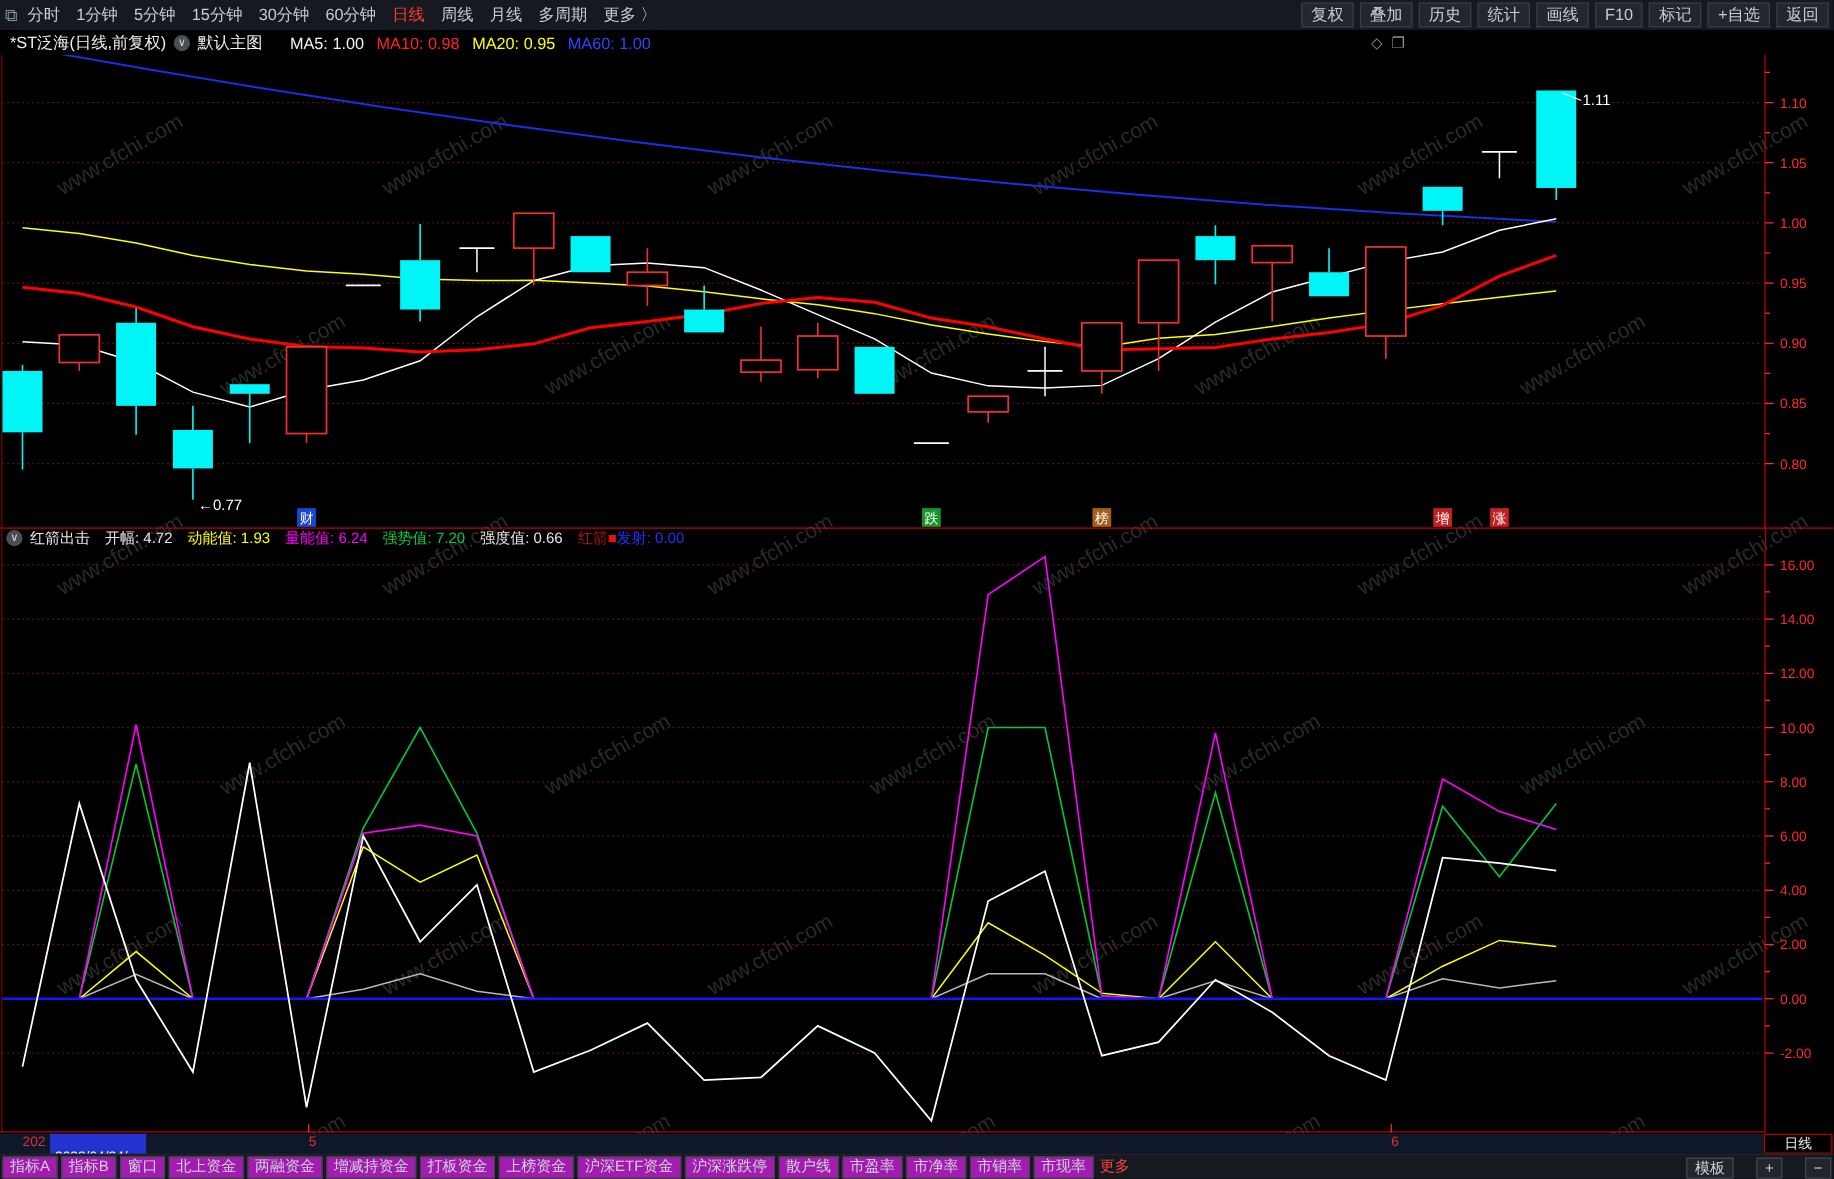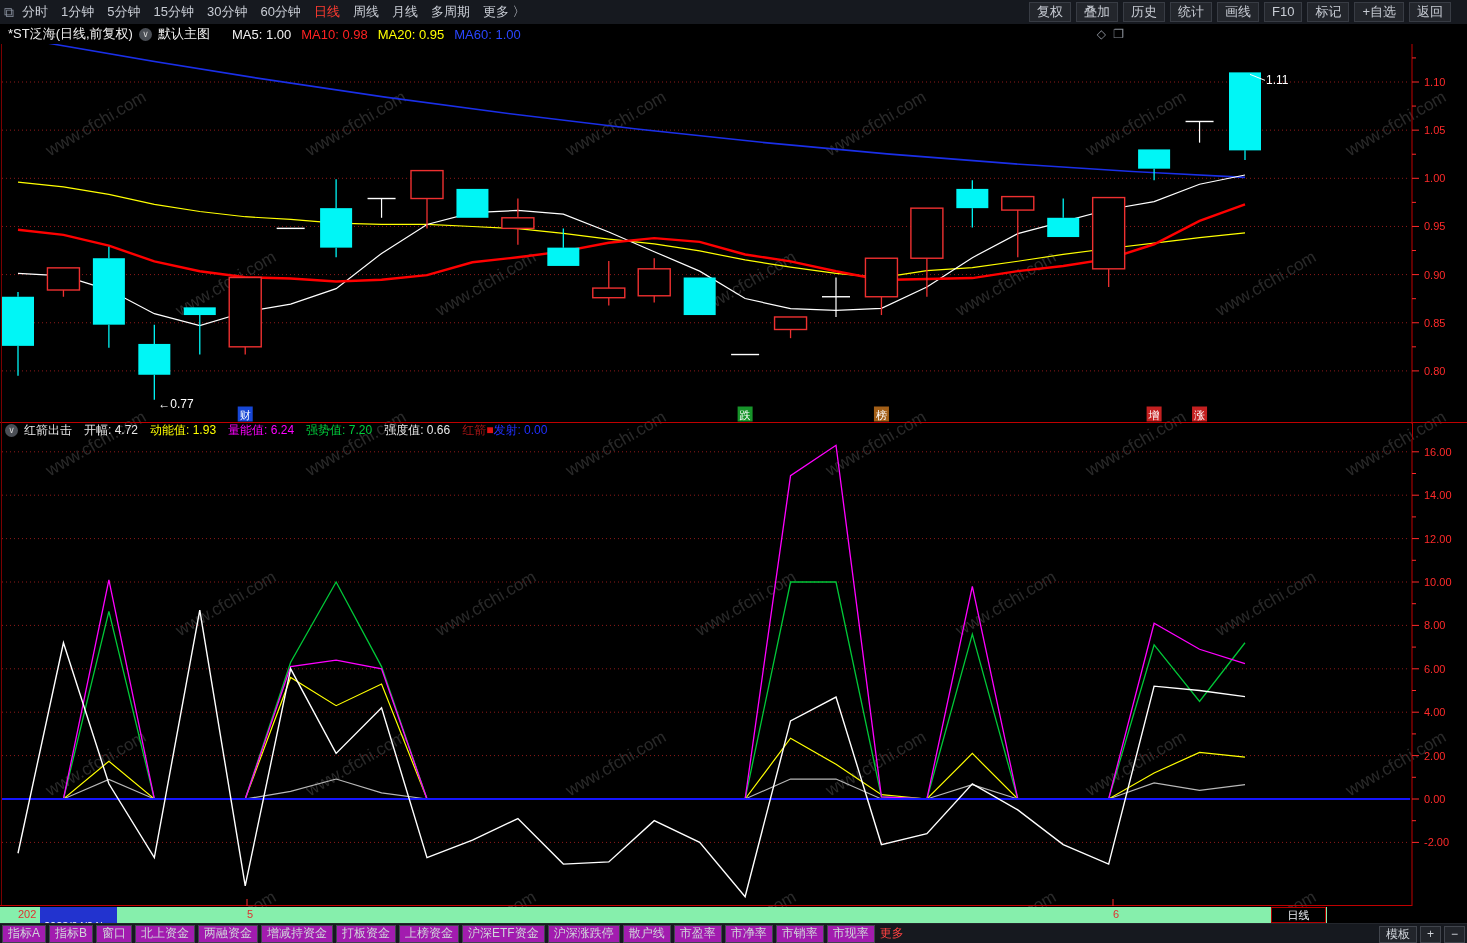--- a/index.html
+++ b/index.html
@@ -5,21 +5,21 @@
   html,body{margin:0;padding:0;background:#000;width:1467px;height:943px;overflow:hidden;
     font-family:"Liberation Sans","DejaVu Sans",sans-serif;}
   #app{position:relative;width:1467px;height:943px;background:#000;}
   
   .toolbar{position:absolute;left:0;top:0;width:1467px;height:24px;background:#16191f;
     display:flex;align-items:center;border-bottom:1px solid #000;}
   .win-icon{color:#8a92a0;font-size:14px;margin:0 8px 0 4px;}
   .tb-left{display:flex;align-items:center;gap:13px;}
   .tb-item{color:#c8ccd4;font-size:13px;cursor:default;white-space:nowrap;}
   .tb-item.active{color:#ff3b30;}
-  .tb-right{position:absolute;right:16px;top:2px;display:flex;gap:5px;}
+  .tb-right{position:absolute;right:4px;top:2px;display:flex;gap:5px;}
   .tb-btn{color:#c8ccd4;font-size:13px;background:#23262c;border:1px solid #383c44;
     padding:0 7px;height:18px;line-height:18px;white-space:nowrap;}
   
   .title-row{position:absolute;left:0;top:24px;width:1168px;height:20px;background:#000;
     display:flex;align-items:center;font-size:13px;}
   .sym{color:#f0f0f0;margin:0 6px 0 8px;white-space:nowrap;}
   .circle-icon{width:13px;height:13px;border-radius:50%;background:#4a4e55;color:#d6d6d6;
     font-size:9px;line-height:13px;text-align:center;display:inline-block;margin-right:6px;}
   .main-label{color:#f0f0f0;margin-right:22px;}
   .ma-label{margin-right:10px;white-space:nowrap;}
@@ -30,35 +30,35 @@
   .ind-field{margin-right:12px;white-space:nowrap;}
   .axis-gap-line{position:absolute;left:1412px;top:0;width:1px;height:17px;background:#b40000;}
   .left-gap-line{position:absolute;left:1px;top:0;width:1px;height:17px;background:#7a0000;}
   
   svg{position:absolute;left:0;z-index:3;}
   #wm-layer{position:absolute;left:0;top:44px;width:1467px;height:863px;z-index:2;
     pointer-events:none;overflow:hidden;}
   .wm{position:absolute;color:rgba(150,150,150,0.28);font-size:17px;transform:rotate(-30deg);
     white-space:nowrap;}
   
-  .date-row{position:absolute;left:0;top:907px;width:1327px;height:16px;background:#86efac;z-index:5;}
+  .date-row{position:absolute;left:0;top:907px;width:1467px;height:16px;background:#0f172a;z-index:5;}
   .partial-year{position:absolute;left:18px;top:1px;color:#e03030;font-size:11px;}
   .sel-date{position:absolute;left:40px;top:0;background:#2233cf;color:#fff;font-size:11px;
     height:15px;line-height:15px;padding:12px 4px;}
   .month-mark{position:absolute;top:1px;color:#e03030;font-size:11px;}
   .period-box{position:absolute;right:1px;top:0;width:53px;height:14px;border:1px solid #b40000;
     color:#eceff4;font-size:11px;text-align:center;line-height:14px;background:#000;}
   
   .bottom-bar{position:absolute;left:0;top:923px;width:1467px;height:20px;background:#16191f;
     border-top:1px solid #23262c;display:flex;align-items:center;z-index:5;}
   .tabs{display:flex;gap:3px;margin-left:2px;}
   .tab{color:#d0d4da;font-size:12px;background:#a21caf;border:1px solid #41454d;
     padding:0 5px;height:16px;line-height:15px;white-space:nowrap;}
   .tab-more{color:#ff4242;font-size:12px;padding:0 5px;height:16px;line-height:15px;}
-  .br-group{position:absolute;right:2px;top:2px;display:flex;gap:3px;}
+  .br-group{position:absolute;right:2px;top:2px;display:flex;gap:18px;}
   .br-btn{color:#d0d4da;font-size:12px;background:#22252b;border:1px solid #41454d;
     padding:0 6px;height:15px;line-height:14px;text-align:center;}
 </style>
 </head>
 <body>
 
 <div id="app">
 
   <div class="toolbar">
     <span class="win-icon">⧉</span>

